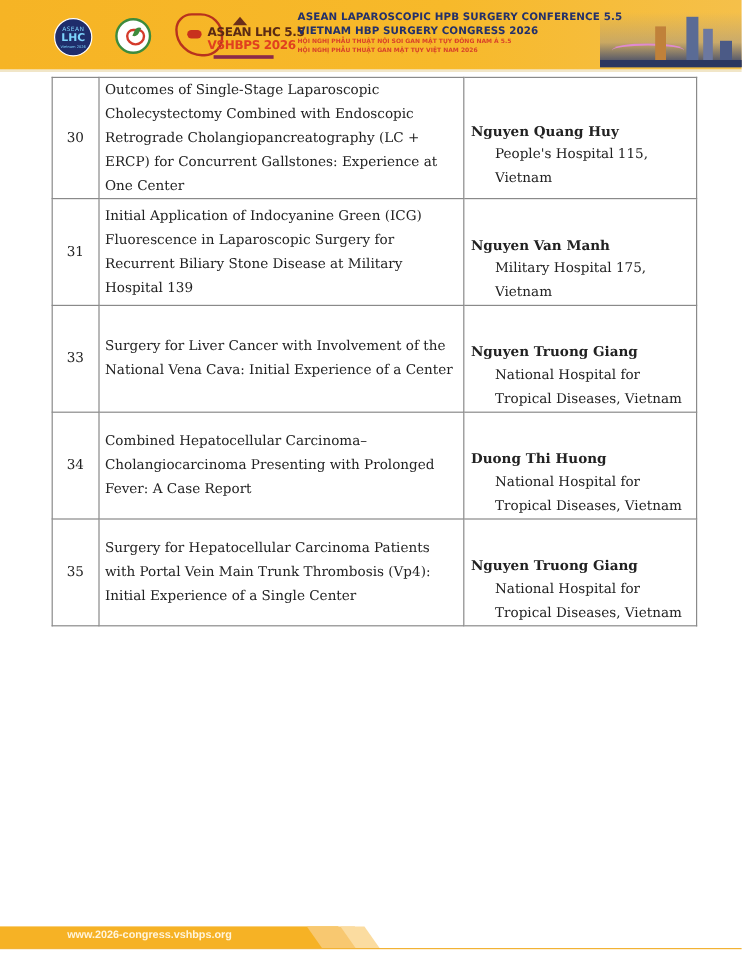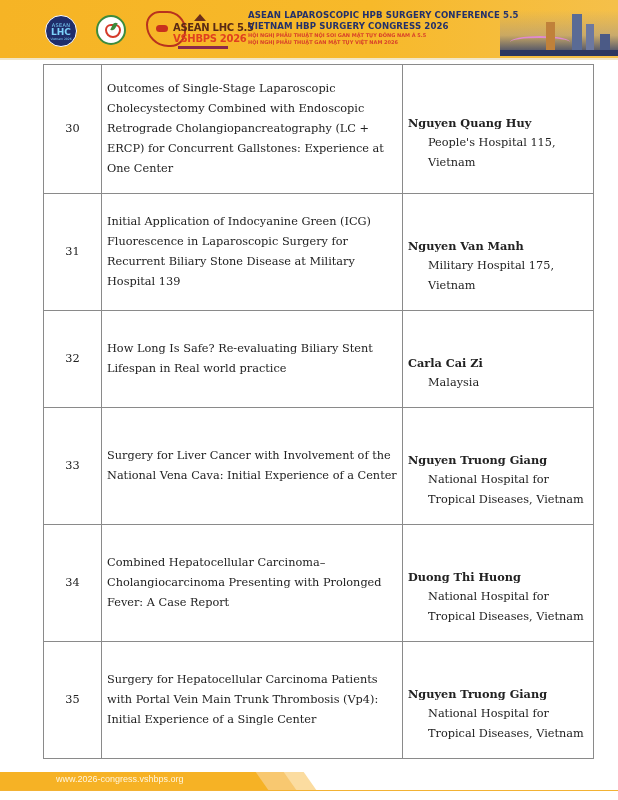--- a/index.html
+++ b/index.html
@@ -80,23 +80,23 @@
   .water { position: absolute; left: 0; bottom: 0; width: 118px; height: 6px; background: #2c3760; }
 
   
   table.abstracts {
     position: absolute; left: 43px; top: 64px; width: 538px;
     border-collapse: collapse; table-layout: fixed;
     font-size: 11.3px; color: #222;
   }
   table.abstracts td {
     border: 1px solid #8a8a8a; vertical-align: middle;
-    line-height: 20px; padding: 14px 5px;
-  }
-  td.num { width: 33px; text-align: center; padding: 12px !important; }
+    line-height: 20px; padding: 0 5px;
+  }
+  td.num { width: 33px; text-align: center; padding: 2px !important; }
   td.title { width: 290px; }
   td.author { width: 180px; }
   .author-name { font-weight: bold; display: block; margin-top: 28px; }
   .affil { display: block; margin-left: 20px; }
 
   
   .footer {
     position: absolute; left: 0; top: 772px; width: 618px; height: 18px;
     border-bottom: 1px solid #f2b234;
   }
@@ -106,21 +106,21 @@
   .footer .s1 {
     position: absolute; left: 262px; top: 0; width: 40px; height: 18px; background: #f8c870;
     transform: skewX(35deg);
   }
   .footer .s2 {
     position: absolute; left: 290px; top: 0; width: 20px; height: 18px; background: #fbdca0;
     transform: skewX(35deg);
   }
   .footer .url {
     position: absolute; left: 56px; top: 2px; font-family: "Liberation Sans", sans-serif;
-    font-size: 9px; color: #fff5dd;
+    font-size: 9px; color: #fff5dd; font-weight: bold;
   }
 </style>
 </head>
 <body>
 
 <div class="banner">
   <div class="logo-lhc">
     <span class="t1">ASEAN</span>
     <span class="t2">LHC</span>
     <span class="t3">Vietnam 2026</span>
@@ -165,28 +165,20 @@
       </tr>
       <tr>
         <td class="num">31</td>
         <td class="title">Initial Application of Indocyanine Green (ICG) Fluorescence in Laparoscopic Surgery for Recurrent Biliary Stone Disease at Military Hospital 139</td>
         <td class="author">
           <span class="author-name">Nguyen Van Manh</span>
           <span class="affil">Military Hospital 175, Vietnam</span>
         </td>
       </tr>
       <tr>
-        <td class="num">32</td>
-        <td class="title">How Long Is Safe? Re-evaluating Biliary Stent Lifespan in Real world practice</td>
-        <td class="author">
-          <span class="author-name">Carla Cai Zi</span>
-          <span class="affil">Malaysia</span>
-        </td>
-      </tr>
-      <tr>
         <td class="num">33</td>
         <td class="title">Surgery for Liver Cancer with Involvement of the National Vena Cava: Initial Experience of a Center</td>
         <td class="author">
           <span class="author-name">Nguyen Truong Giang</span>
           <span class="affil">National Hospital for Tropical Diseases, Vietnam</span>
         </td>
       </tr>
       <tr>
         <td class="num">34</td>
         <td class="title">Combined Hepatocellular Carcinoma–Cholangiocarcinoma Presenting with Prolonged Fever: A Case Report</td>

